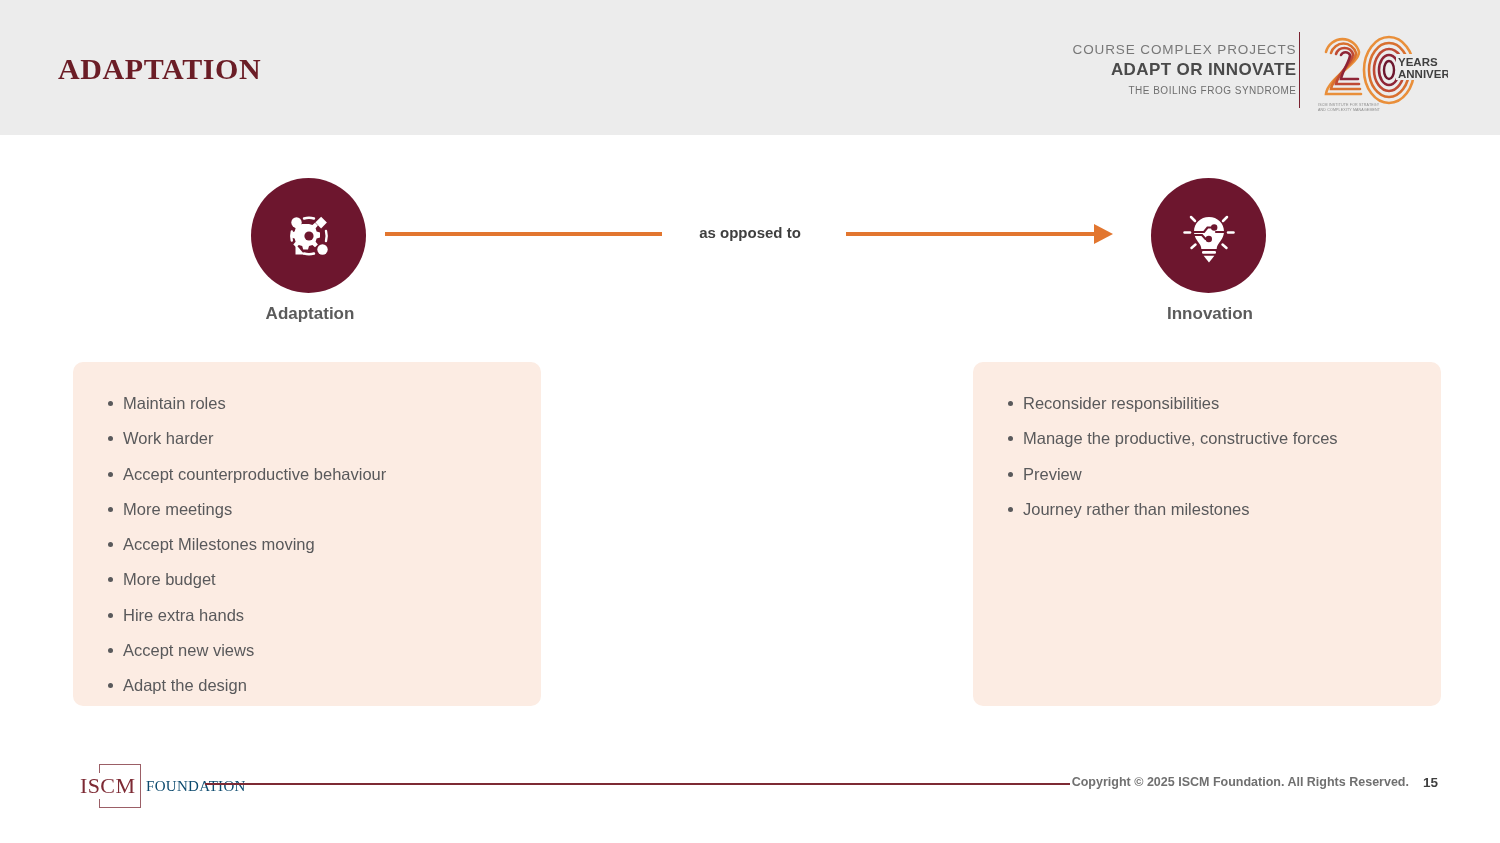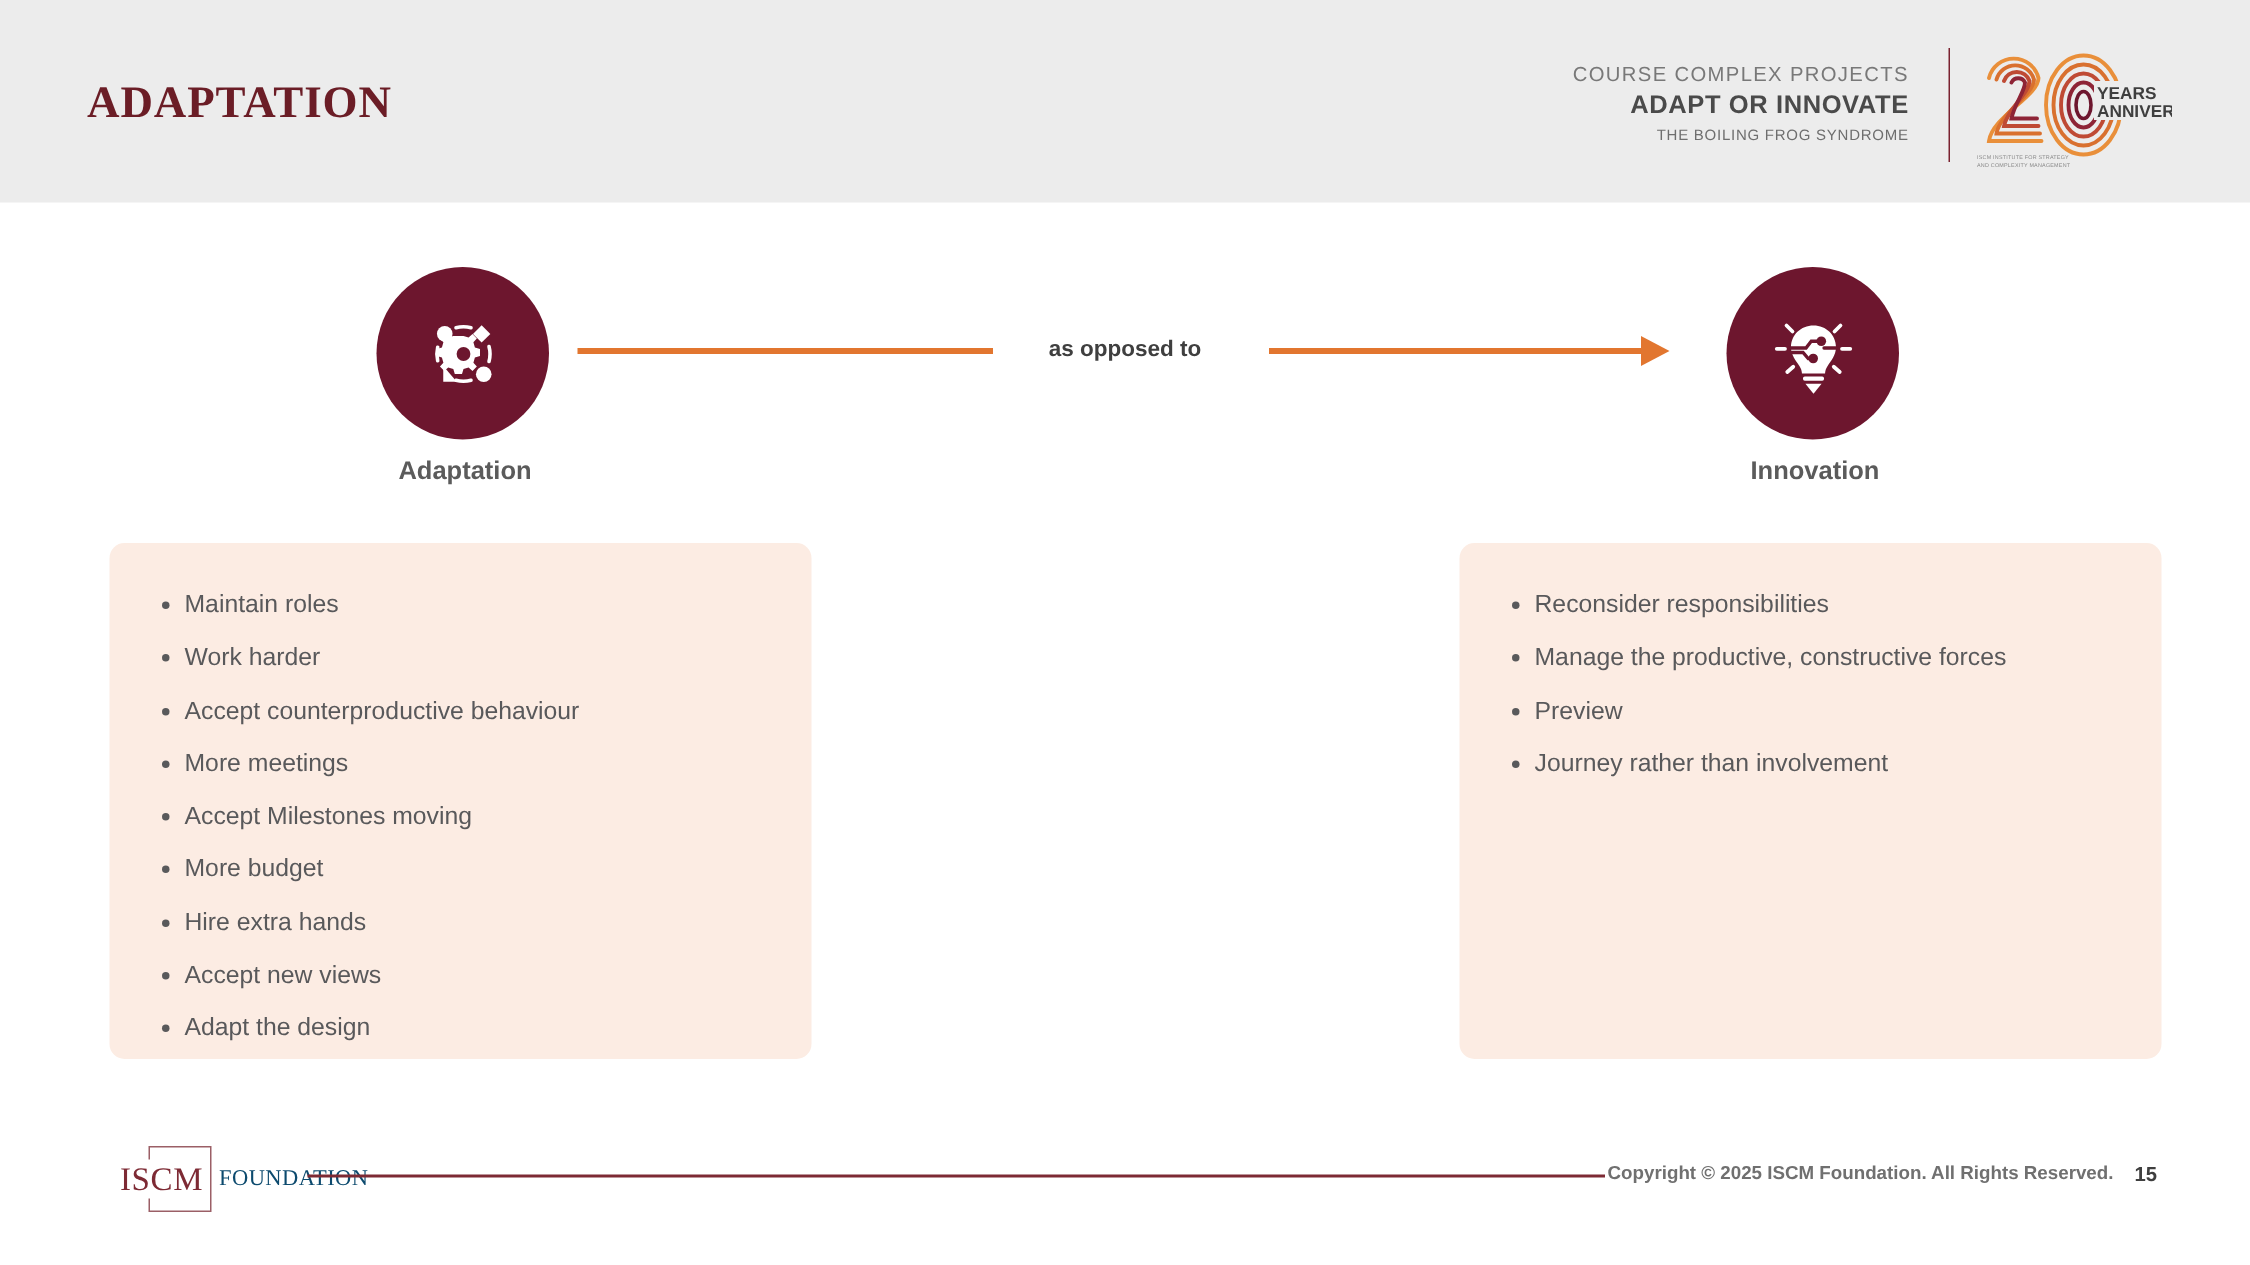--- a/index.html
+++ b/index.html
@@ -37,21 +37,21 @@
   .header-right {
     position: absolute;
     right: 52px;
     top: 30px;
     display: flex;
     align-items: center;
     height: 80px;
   }
   .header-lines {
     text-align: right;
-    padding-right: 26px;
+    padding-right: 2px;
     color: #6a6a6a;
   }
   .hl1 {
     font-size: 13.5px;
     letter-spacing: 0.9px;
     color: #787878;
     line-height: 19px;
   }
   .hl2 {
     font-size: 17px;
@@ -353,21 +353,21 @@
     <li><span class="dot"></span><span>Accept new views</span></li>
     <li><span class="dot"></span><span>Adapt the design</span></li>
   </ul>
 </div>
 
 <div class="panel" id="panel-right">
   <ul class="bullet-list">
     <li><span class="dot"></span><span>Reconsider responsibilities</span></li>
     <li><span class="dot"></span><span>Manage the productive, constructive forces</span></li>
     <li><span class="dot"></span><span>Preview</span></li>
-    <li><span class="dot"></span><span>Journey rather than involvement</span></li>
+    <li><span class="dot"></span><span>Journey rather than milestones</span></li>
   </ul>
 </div>
 
 <div class="footer-logo">
   <div class="sq"></div>
   <div class="iscm">ISCM</div>
   <div class="foundation">FOUNDATION</div>
 </div>
 
 <div class="footer-rule"></div>

